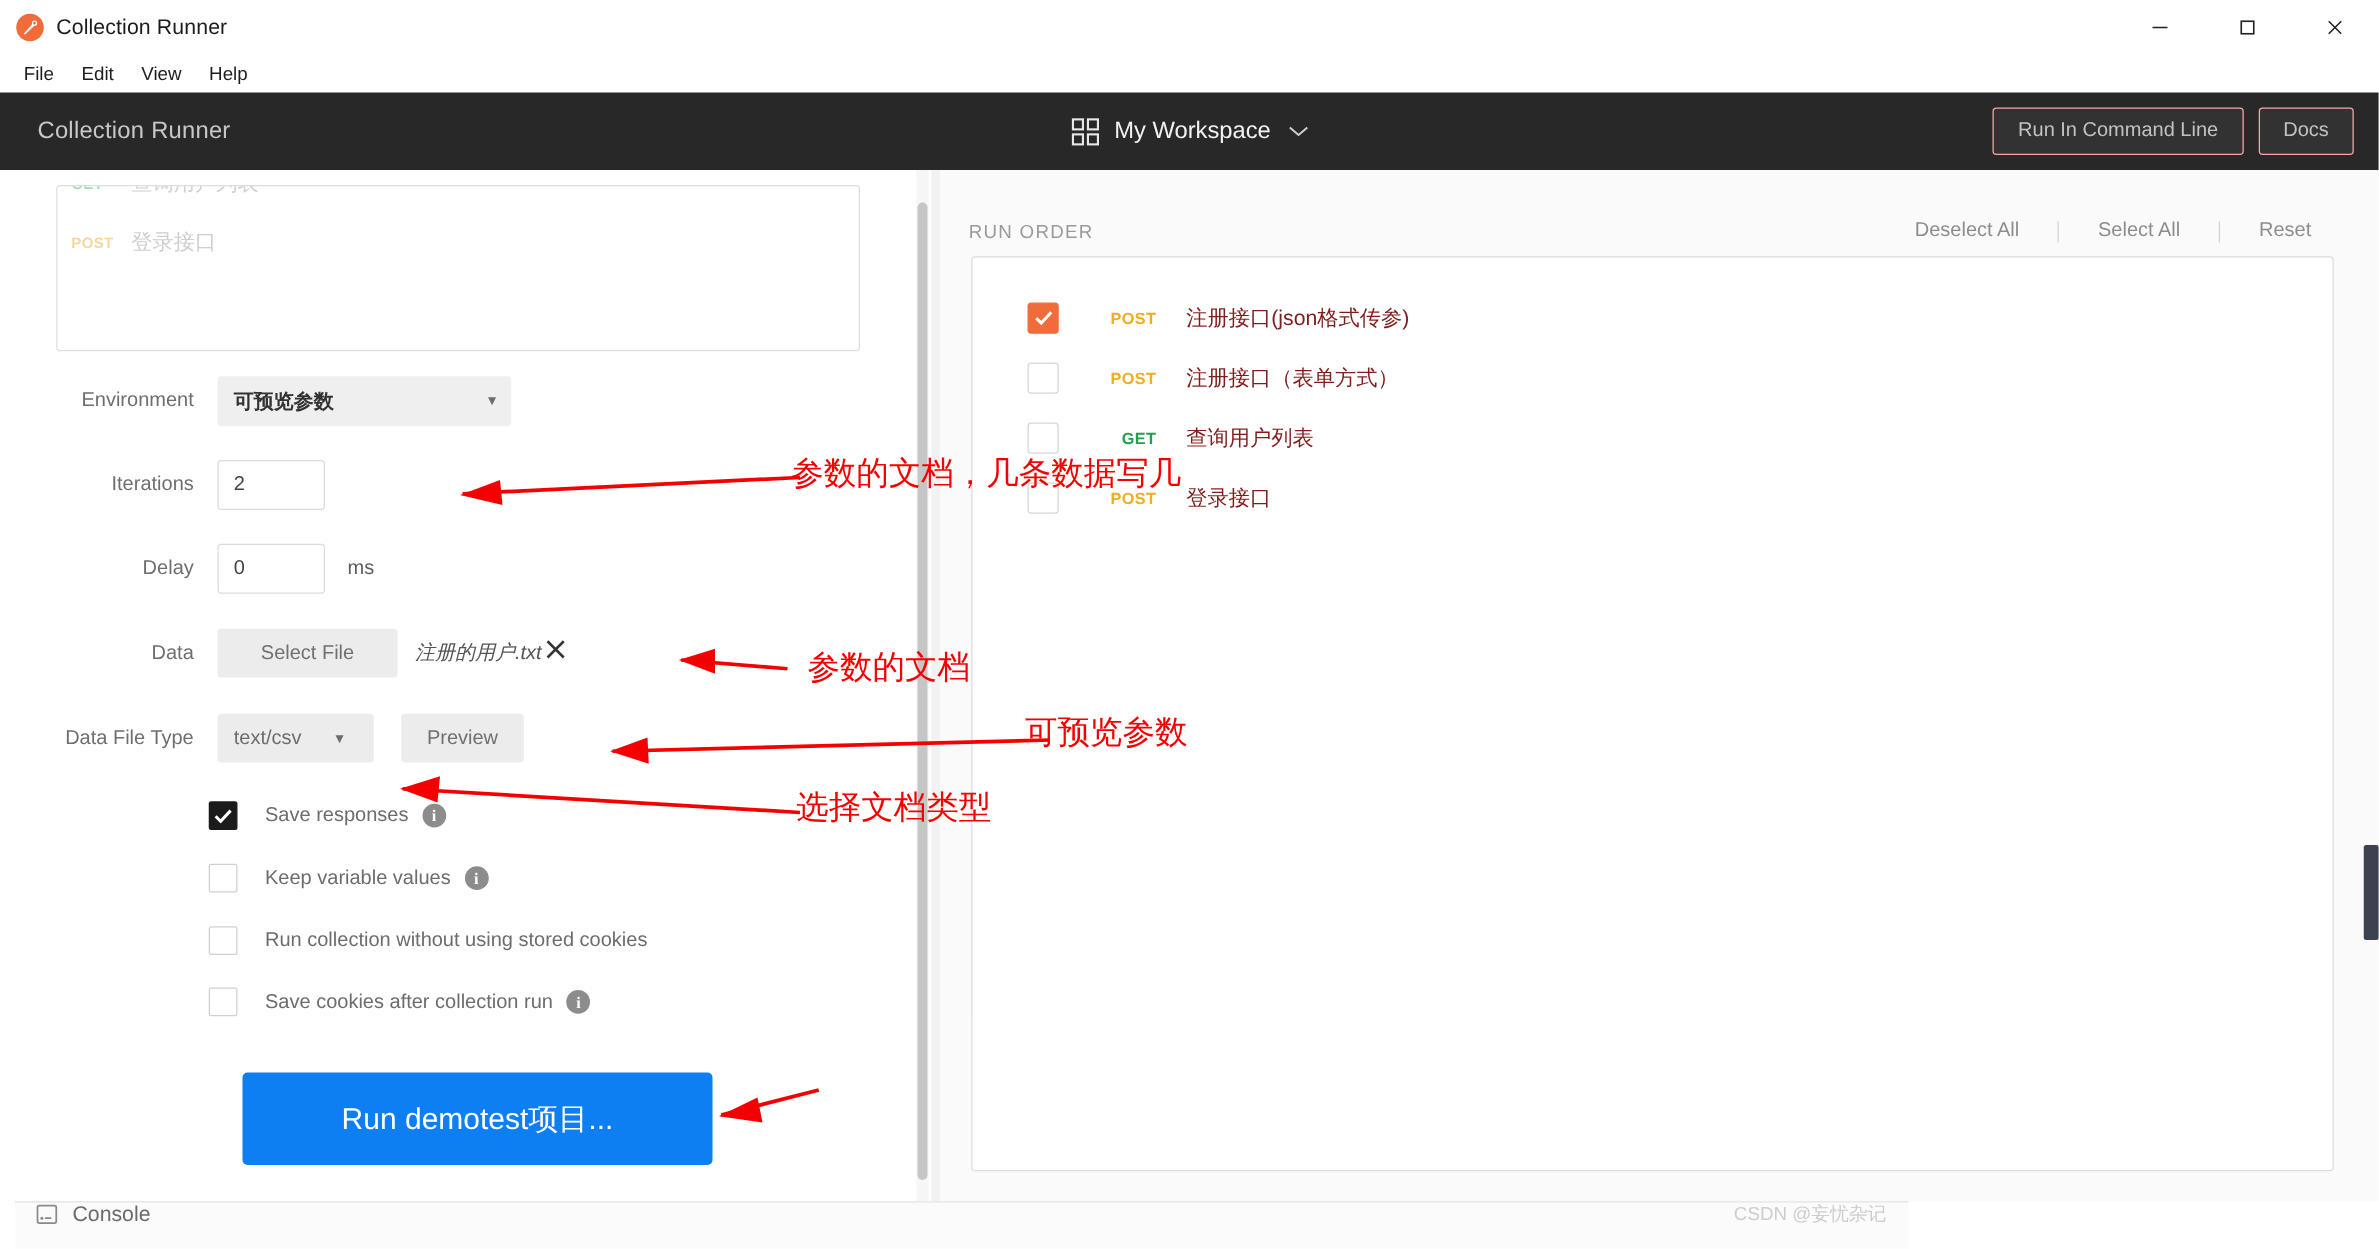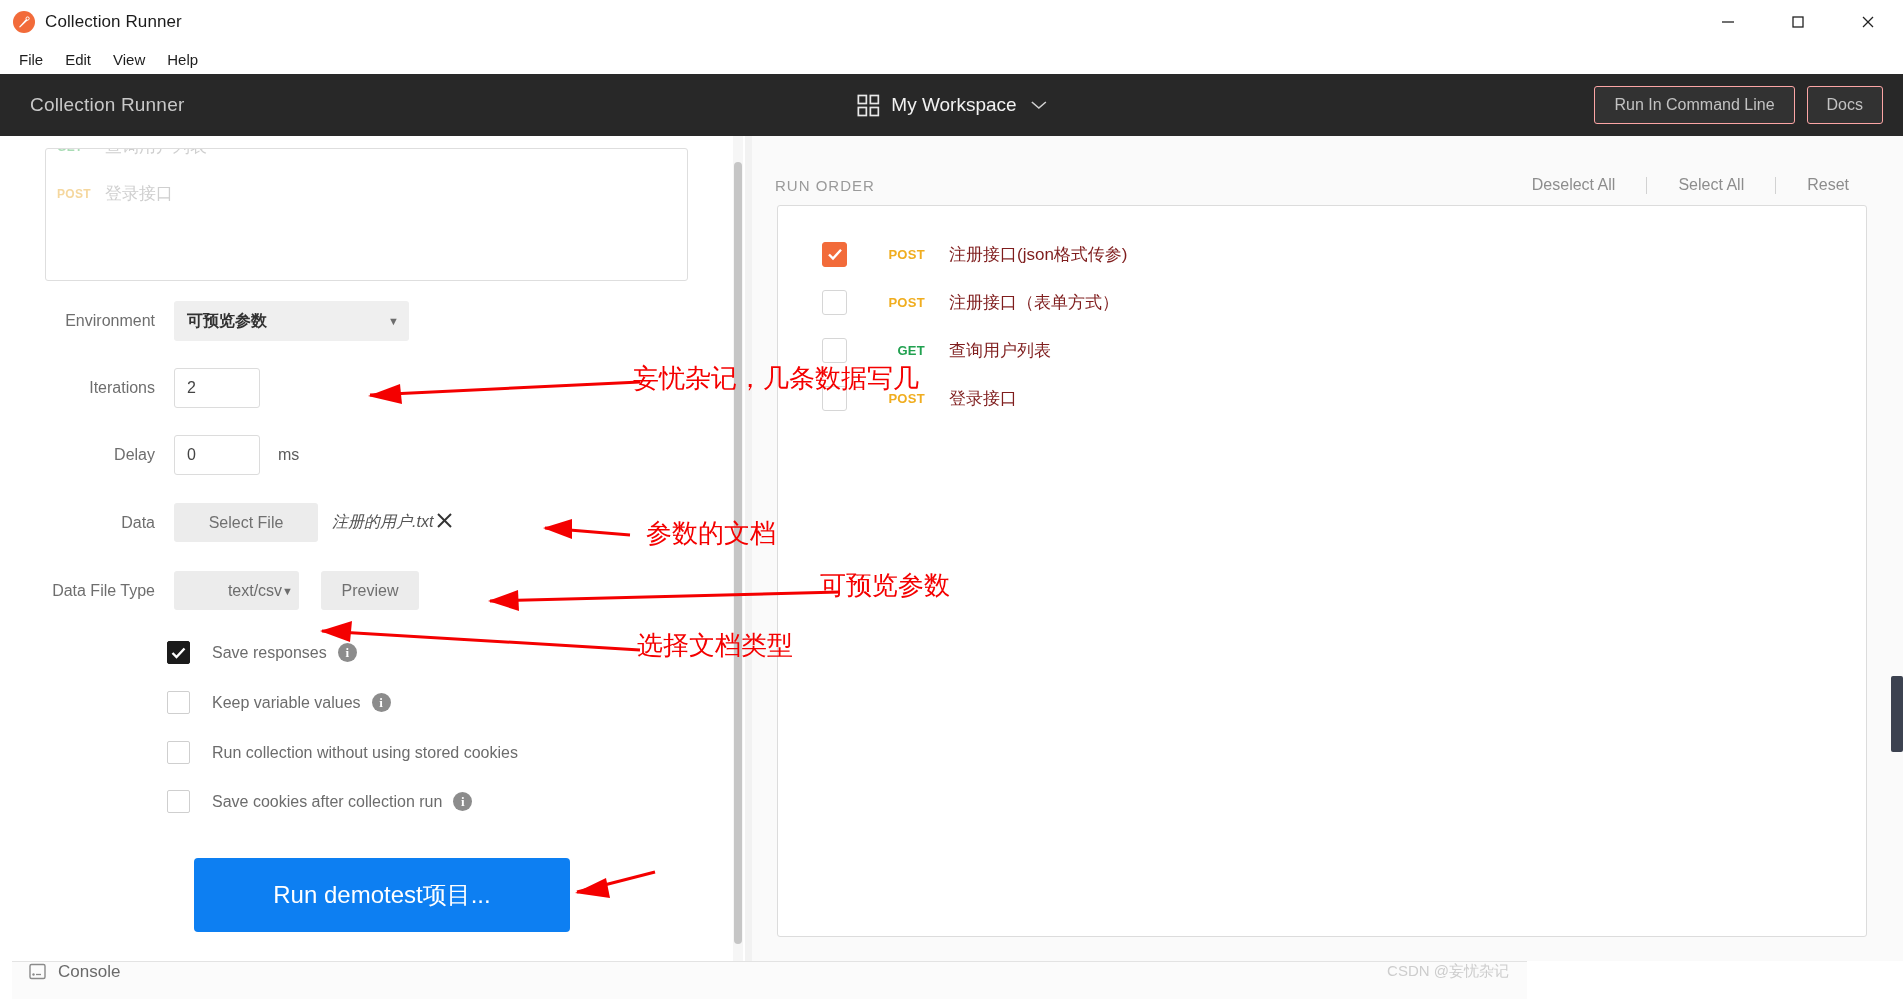--- a/index.html
+++ b/index.html
@@ -136,21 +136,21 @@
     display: flex; align-items: center; justify-content: center;
   }
   .btn-select-file { width: 144px; }
   .btn-preview { width: 98px; }
   .file-name { font-size: 16px; color: #555; margin-left: 14px; font-style: italic; }
   .file-clear { margin-left: 2px; color: #333; font-size: 19px; }
 
   .type-select {
     width: 125px; height: 39px; background: #ececec; border: none;
     border-radius: 3px; display: flex; align-items: center;
-    padding: 0 6px 0 13px; justify-content: flex-end;
+    padding: 0 22px 0 13px; justify-content: space-between;
     font-size: 16px; color: #6d6d6d;
   }
 
   .cb-row { position: absolute; display: flex; align-items: center; }
   .cbox {
     width: 23px; height: 23px; border: 1px solid #cfcfcf; border-radius: 2px;
     background: #fff; flex: 0 0 auto;
   }
   .cbox.checked {
     background: #1b1b1b; border-color: #1b1b1b;
@@ -442,21 +442,21 @@
       <path d="M 640 650 L 322 631" stroke="#f40000" stroke-width="3" fill="none"></path>
       <polygon points="320,631 352,621 350,642" fill="#f40000"></polygon>
     </g>
 
     <g>
       <path d="M 655 872 L 577 892" stroke="#f40000" stroke-width="3" fill="none"></path>
       <polygon points="575,893 606,878 610,898" fill="#f40000"></polygon>
     </g>
   </svg>
 
-  <div class="anno" style="left:633px; top:361px;">妄忧杂记，几条数据写几</div>
+  <div class="anno" style="left:633px; top:361px;">参数的文档，几条数据写几</div>
   <div class="anno" style="left:646px; top:516px;">参数的文档</div>
   <div class="anno" style="left:820px; top:568px;">可预览参数</div>
   <div class="anno" style="left:637px; top:628px;">选择文档类型</div>
 
   <div class="footer">
     <span class="console-icon">
       <svg width="19" height="19" viewBox="0 0 19 19">
         <rect x="2" y="2.5" width="15" height="14" rx="1.5" fill="none" stroke="#8a8a8a" stroke-width="1.4"></rect>
         <circle cx="5.5" cy="12.5" r="1.2" fill="#8a8a8a"></circle>
         <line x1="8" y1="12.5" x2="13" y2="12.5" stroke="#8a8a8a" stroke-width="1.3"></line>

